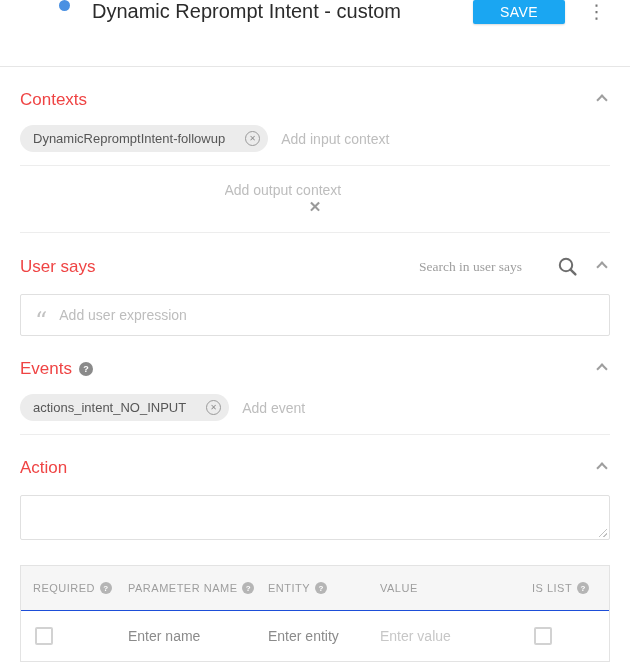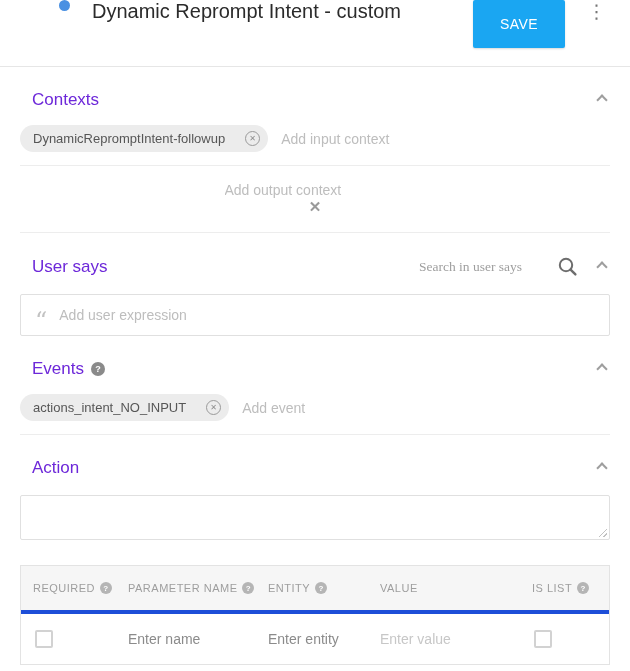--- a/index.html
+++ b/index.html
@@ -13,29 +13,29 @@
     background:#fff;color:#212121;
   }
   
   .topbar{height:66px;display:flex;align-items:flex-start;padding:0 20px;margin-left:39px;}
   .intent-dot{width:11px;height:11px;border-radius:50%;background:var(--intent-dot);flex:none;}
   .page-title{font-size:20px;font-weight:500;color:#2b2b2b;margin-left:22px;white-space:nowrap;}
   .topbar-spacer{flex:1;}
   .save-btn{
     background:var(--accent);color:#fff;border:none;border-radius:2px;
     font-family:inherit;font-size:14px;letter-spacing:.4px;
-    padding:16px 27px;cursor:pointer;box-shadow:0 1px 2px rgba(0,0,0,.15);
+    padding:4px 27px;cursor:pointer;box-shadow:0 1px 2px rgba(0,0,0,.15);
   }
   .kebab{color:#757575;font-size:19px;margin-left:18px;cursor:pointer;line-height:1;padding:2px 4px;}
   .full-divider{border-top:1px solid #e6e6e6;}
 
   
   section{padding:0 20px;}
   .sec-head{display:flex;align-items:center;margin-top:23px;}
-  .sec-title{font-size:17px;font-weight:400;color:#6d28d9;margin-left:12px;}
+  .sec-title{font-size:17px;font-weight:400;color:#ef4444;}
   .chev{
     width:8px;height:8px;border-top:2px solid #9e9e9e;border-right:2px solid #9e9e9e;
     transform:rotate(-45deg);flex:none;cursor:pointer;margin-left:auto;margin-right:4px;
   }
   .chev.inline{margin-left:14px;}
   .help{
     width:14px;height:14px;border-radius:50%;background:#8a8a8a;color:#fff;
     font-size:9px;font-weight:700;display:inline-flex;align-items:center;justify-content:center;
     margin-left:7px;flex:none;cursor:pointer;
   }
@@ -85,21 +85,21 @@
   }
   .action-box input.bare{color:#5a5a5a;}
   .resize-grip{
     position:absolute;right:2px;bottom:2px;width:10px;height:10px;
     background:repeating-linear-gradient(-45deg,transparent 0 2px,#c2c2c2 2px 3px);
     clip-path:polygon(100% 0,100% 100%,0 100%);cursor:nwse-resize;
   }
 
   
   .param-table{margin:25px 20px 0;border:1px solid #e3e3e3;}
-  .tbl-head{display:flex;background:#f6f6f6;border-bottom:4px solid #1d4ed8;justify-content:flex-end;}
+  .tbl-head{display:flex;background:#f6f6f6;border-bottom:1px solid #1d4ed8;justify-content:flex-end;}
   .th{
     padding:16px 6px 16px 12px;font-size:11px;color:#9e9e9e;letter-spacing:.5px;
     display:flex;align-items:center;white-space:nowrap;
   }
   .col-1{width:95px;flex:none;}
   .col-2{width:140px;flex:none;}
   .col-3{width:112px;flex:none;}
   .col-4{width:152px;flex:none;}
   .col-5{flex:1;}
   .tbl-row{display:flex;align-items:center;height:50px;background:#fff;}

